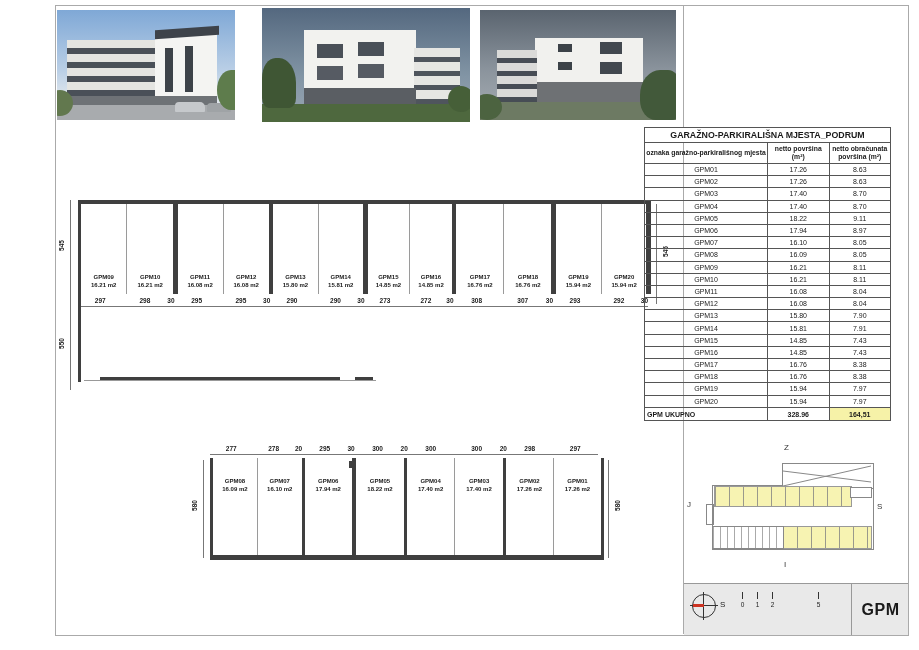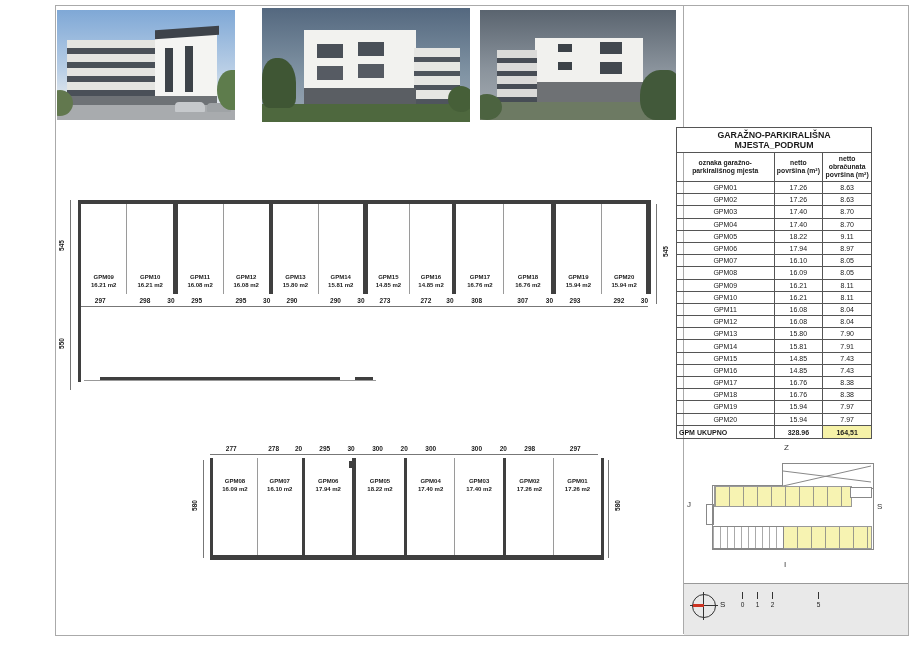--- a/index.html
+++ b/index.html
@@ -25,21 +25,21 @@
   .dims{display:flex;border-bottom:1px solid #777;align-items:flex-end;}
   .pdim{flex-basis:0;text-align:center;font-size:6.5px;font-weight:bold;white-space:nowrap;overflow:visible;line-height:11px;}
   #upper-plan{left:78px;top:200px;width:570px;height:90px;border-top:4px solid #3f3f3f;border-left:3px solid #3f3f3f;}
   #upper-dims{left:78px;top:293px;width:570px;height:13px;}
   #lower-plan{left:210px;top:458px;width:388px;height:97px;border-bottom:5px solid #3f3f3f;border-left:3px solid #3f3f3f;border-right:3px solid #3f3f3f;}
   #lower-dims{left:210px;top:441px;width:388px;height:13px;}
   .vdimline{width:1px;background:#777;}
   .vdimlabel{font-size:6.5px;font-weight:bold;transform:rotate(-90deg);transform-origin:center;white-space:nowrap;}
   .wallseg{background:#3f3f3f;}
   
-  #table-block{left:676px;top:127px;width:196px;}
+  #table-block{left:644px;top:127px;width:247px;}
   .tbl-title{border:1px solid #555;text-align:center;font-weight:bold;font-size:8.8px;padding:2px 0;background:#fff;}
   table.gpm{border-collapse:collapse;width:100%;margin-top:-1px;table-layout:fixed;}
   table.gpm th,table.gpm td{border:1px solid #555;text-align:center;overflow:hidden;}
   table.gpm th{font-size:6.8px;font-weight:bold;padding:2px 1px;line-height:8px;}
   table.gpm td{font-size:7px;height:11.2px;padding:0;}
   table.gpm col.c1{width:50%;} table.gpm col.c2{width:25%;} table.gpm col.c3{width:25%;}
   tr.total td{font-weight:bold;height:12.5px;}
   tr.total td.lbl{text-align:left;padding-left:2px;}
   td.hl{background:#f6f2a8;}
   
@@ -410,14 +410,15 @@
     </div>
     <div style="left:36px;top:16px;font-size:8px;">S</div>
     <div class="tickmark" style="left:58px;top:8px;"></div>
     <div class="tickmark" style="left:73px;top:8px;"></div>
     <div class="tickmark" style="left:88px;top:8px;"></div>
     <div class="tickmark" style="left:134px;top:8px;"></div>
     <div class="ticknum" style="left:54px;top:17px;">0</div>
     <div class="ticknum" style="left:69px;top:17px;">1</div>
     <div class="ticknum" style="left:84px;top:17px;">2</div>
     <div class="ticknum" style="left:130px;top:17px;">5</div>
+    <div id="gpm-code">GPM</div>
   </div>
 </div>
 
 </body></html>

